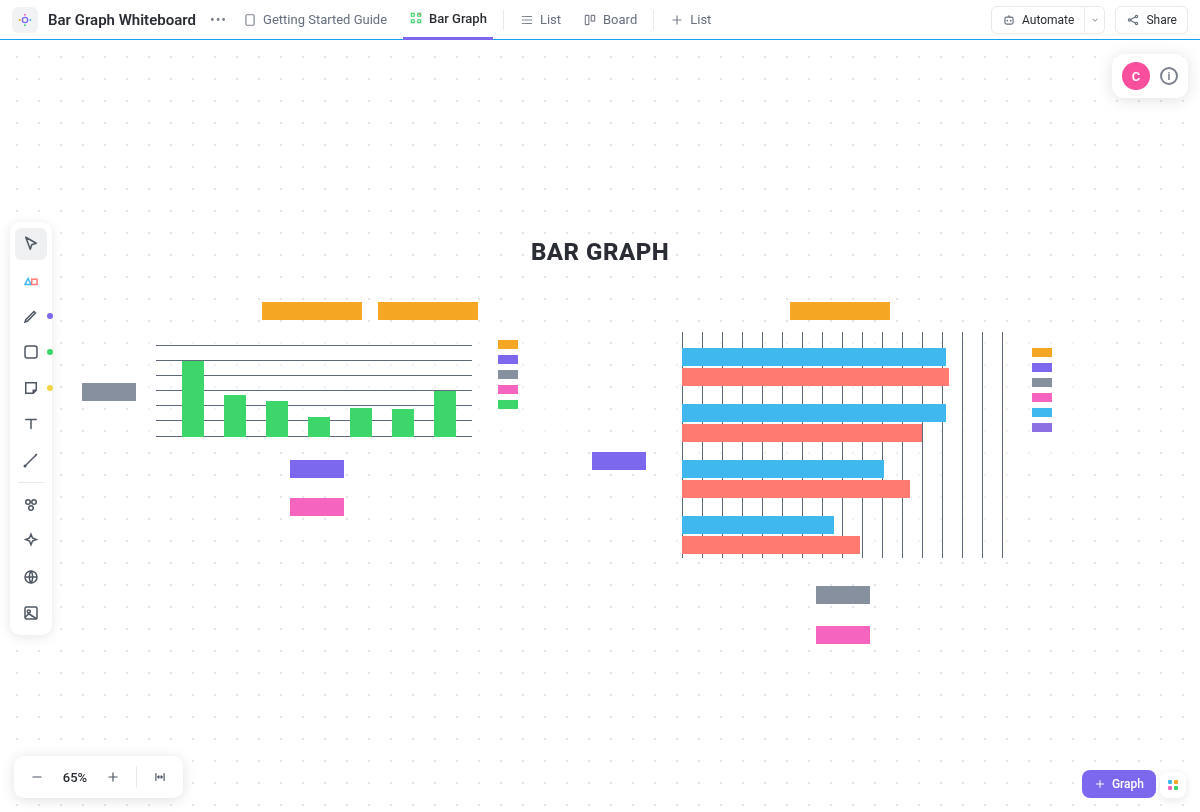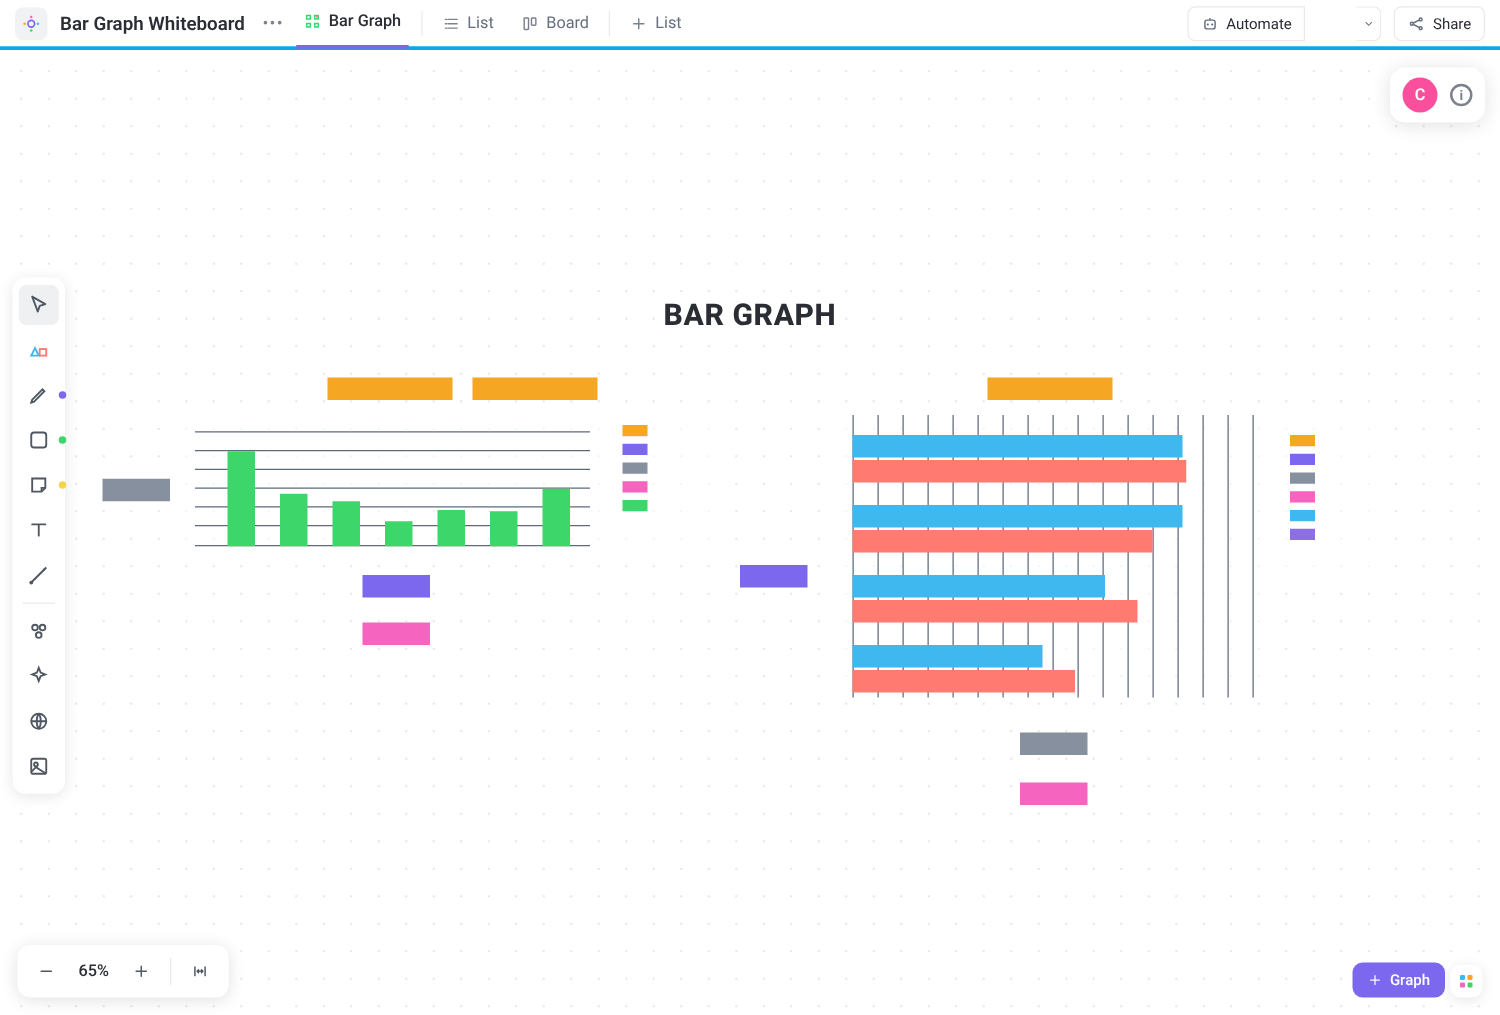--- a/index.html
+++ b/index.html
@@ -12,21 +12,21 @@
     overflow: hidden;
     color: #2a2e34;
   }
 
   
   .topbar {
     height: 40px;
     display: flex;
     align-items: center;
     padding: 0 12px;
-    border-bottom: 3px solid #0ea5e9;
+    border-bottom: 1px solid #0ea5e9;
     gap: 10px;
     font-size: 13px;
   }
   .logo-badge {
     width: 26px; height: 26px;
     border-radius: 6px;
     background: #f1f2f4;
     display: flex; align-items: center; justify-content: center;
   }
   .logo-badge svg { width: 16px; height: 16px; }
@@ -75,21 +75,21 @@
   .pill svg { width: 14px; height: 14px; }
   .chevron-btn {
     width: 20px; height: 28px;
     border: 1px solid #e8eaed;
     border-left: none;
     border-radius: 0 6px 6px 0;
     display: flex; align-items: center; justify-content: center;
     cursor: pointer;
   }
   .pill.automate { border-radius: 6px 0 0 6px; }
-  .pill-group { display: flex; align-items: center; gap: 41px; }
+  .pill-group { display: flex; align-items: center; }
 
   
   .left-toolbar {
     position: absolute;
     left: 10px;
     top: 222px;
     width: 42px;
     background: #fff;
     border-radius: 10px;
     box-shadow: 0 2px 12px rgba(0,0,0,0.1);
@@ -259,20 +259,26 @@
         <circle cx="12" cy="12" r="4" fill="none" stroke="#7b68ee" stroke-width="2"></circle>
         <circle cx="12" cy="4" r="1.5" fill="#f564bf"></circle>
         <circle cx="20" cy="12" r="1.5" fill="#3fb7ef"></circle>
         <circle cx="12" cy="20" r="1.5" fill="#3dd66a"></circle>
         <circle cx="4" cy="12" r="1.5" fill="#f5a623"></circle>
       </svg>
   </div>
   <div class="title">Bar Graph Whiteboard</div>
   <div class="dots-icon">•••</div>
 
+  <div class="tab">
+    <svg viewBox="0 0 24 24">
+        <rect x="5" y="3" width="14" height="18" rx="2" fill="none" stroke="#7c828d" stroke-width="2"></rect>
+      </svg>
+    <span>Getting Started Guide</span>
+  </div>
 
   <div class="tab active">
     <svg viewBox="0 0 24 24">
         <path d="M4 4h5v5H4zM15 4h5v5h-5zM4 15h5v5H4zM15 15h5v5h-5z" fill="none" stroke="#3dd66a" stroke-width="2"></path>
         <path d="M20 4l-3 3" stroke="#ff7b72" stroke-width="2"></path>
       </svg>
     <span>Bar Graph</span>
   </div>
 
   <div class="divider-v"></div>

